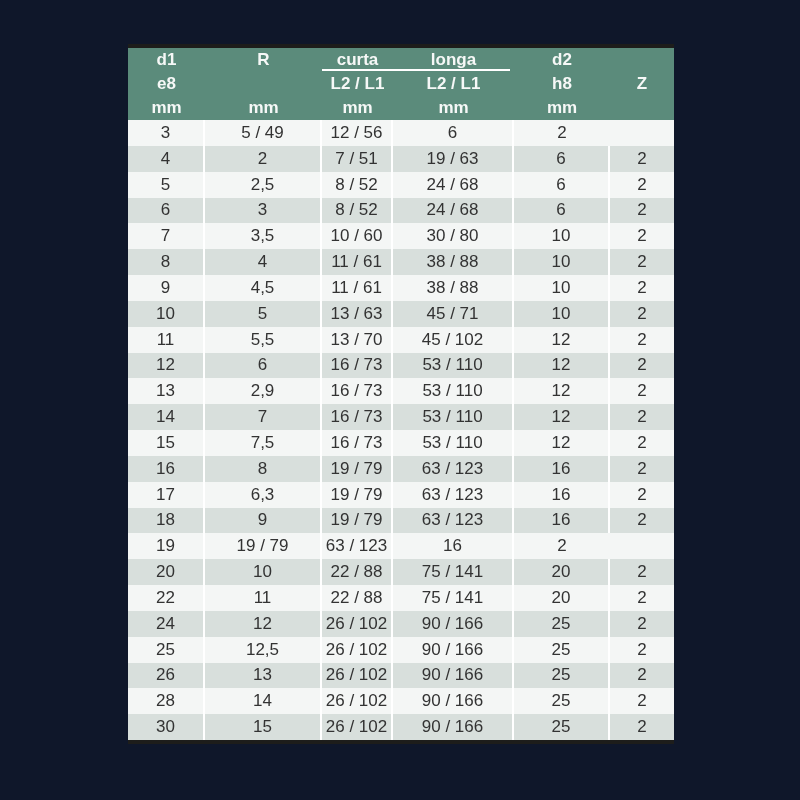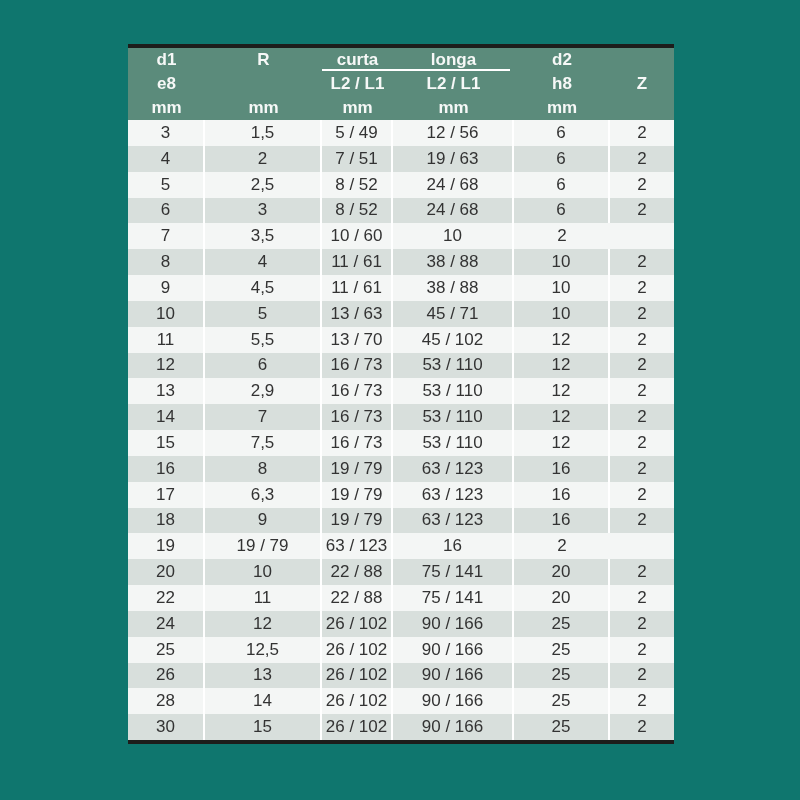--- a/index.html
+++ b/index.html
@@ -1,20 +1,20 @@
 <!DOCTYPE html>
 <html><head>
 <meta charset="utf-8">
 <style>
   html, body { margin: 0; padding: 0; }
   .page {
     position: relative;
     width: 800px;
     height: 800px;
-    background: #0f766e;
+    background: #0f172a;
     font-family: "Liberation Sans", sans-serif;
     overflow: hidden;
   }
   .table-wrap {
     position: absolute;
     left: 128px;
     top: 44px;
     width: 546px;
   }
   .border-top, .border-bottom {
@@ -109,21 +109,20 @@
         </div>
         <div class="hcell">
           <span class="hline"></span>
           <span class="hline">Z</span>
           <span class="hline"></span>
         </div>
       </div>
     <div class="rows" id="rows">
         <div class="row light">
           <div class="cell">3</div>
-          <div class="cell">1,5</div>
           <div class="cell">5 / 49</div>
           <div class="cell">12 / 56</div>
           <div class="cell">6</div>
           <div class="cell">2</div>
         </div>
         <div class="row shaded">
           <div class="cell">4</div>
           <div class="cell">2</div>
           <div class="cell">7 / 51</div>
           <div class="cell">19 / 63</div>
@@ -143,20 +142,21 @@
           <div class="cell">3</div>
           <div class="cell">8 / 52</div>
           <div class="cell">24 / 68</div>
           <div class="cell">6</div>
           <div class="cell">2</div>
         </div>
         <div class="row light">
           <div class="cell">7</div>
           <div class="cell">3,5</div>
           <div class="cell">10 / 60</div>
+          <div class="cell">30 / 80</div>
           <div class="cell">10</div>
           <div class="cell">2</div>
         </div>
         <div class="row shaded">
           <div class="cell">8</div>
           <div class="cell">4</div>
           <div class="cell">11 / 61</div>
           <div class="cell">38 / 88</div>
           <div class="cell">10</div>
           <div class="cell">2</div>

